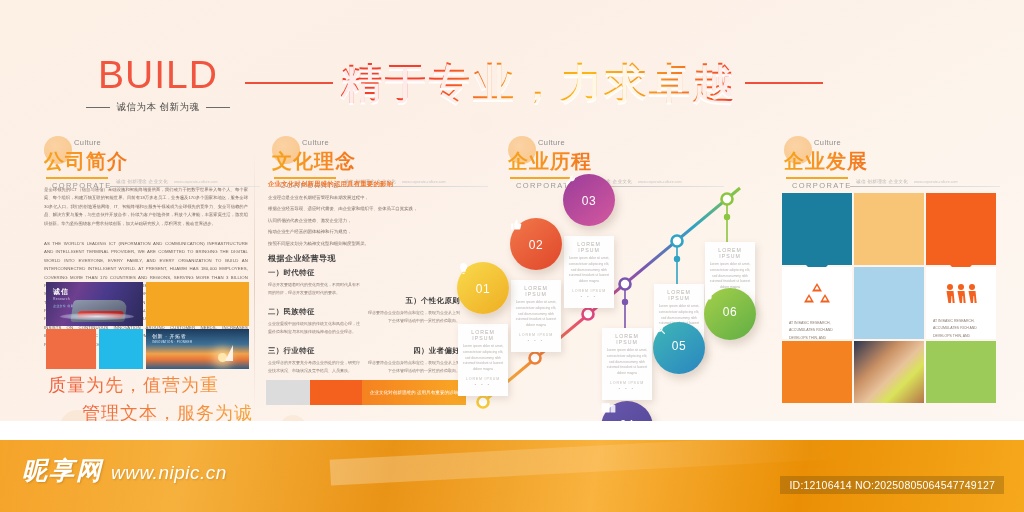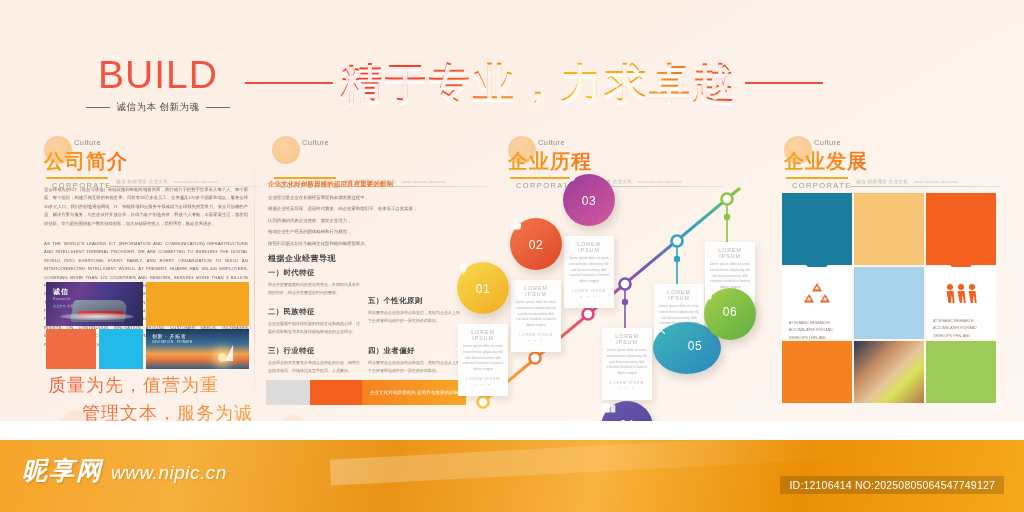--- a/index.html
+++ b/index.html
@@ -87,21 +87,21 @@
   
   #c2head{position:absolute;left:268px;top:180px;width:190px;font-size:6.4px;font-weight:bold;
     color:#f2762a;letter-spacing:.2px;}
   #c2body{position:absolute;left:268px;top:192px;width:190px;font-size:4.4px;line-height:2.6;color:#7a6a62;}
   #c2sub{position:absolute;left:268px;top:253px;font-size:8px;font-weight:bold;color:#3d3d3d;letter-spacing:.5px;}
   .featcol{position:absolute;width:92px;}
   .feat{margin-bottom:11px;}
   .feat .ft{font-size:7.4px;font-weight:bold;color:#3d3d3d;letter-spacing:.4px;margin-bottom:3px;}
   .feat .fb{font-size:4px;line-height:1.9;color:#8a7a70;}
   #featL{left:268px;top:268px;}
-  #featR{left:368px;top:296px;}
+  #featR{left:368px;top:296px;text-align:right;}
 
   #c2bar{position:absolute;left:266px;top:380px;width:200px;height:25px;display:flex;}
   #c2bar .seg1{width:44px;background:#dcdcdc;}
   #c2bar .seg2{width:52px;background:#f4601d;}
   #c2bar .seg3{flex:1;background:linear-gradient(90deg,#f58220,#f9a825);
     display:flex;align-items:center;justify-content:center;color:#fff;font-size:4.6px;
     line-height:1.6;text-align:center;padding:0 4px;box-sizing:border-box;}
 
   
   #tl{position:absolute;left:455px;top:180px;width:300px;height:245px;}
@@ -174,20 +174,21 @@
     <span class="under"></span>
     <span class="corp">CORPORATE</span>
     <span class="tail"></span>
     <span class="tailtx">诚信 创新理念 企业文化</span>
     <span class="tailtx2">www.corporate-culture.com</span>
   </div>
 
   <div class="sec" style="left:272px;top:140px;">
     <span class="blob"></span>
     <span class="culture">Culture</span>
+    <div class="cn">文化理念</div>
     <span class="under"></span>
     <span class="corp">CORPORATE</span>
     <span class="tail"></span>
     <span class="tailtx">诚信 创新理念 企业文化</span>
     <span class="tailtx2">www.corporate-culture.com</span>
   </div>
 
   <div class="sec" style="left:508px;top:140px;">
     <span class="blob"></span>
     <span class="culture">Culture</span>
@@ -376,21 +377,21 @@
     </div>
     <div class="node" style="left:146px;top:178px;width:52px;height:52px;background:linear-gradient(140deg,#6a58ad,#4f4494);margin-top:43px;">
       <span class="num" style="margin-top:-2px;margin-bottom:2px;">04</span>
       <span class="ico">
         <svg width="15" height="13" viewBox="0 0 24 20" fill="#fff">
             <rect x="1" y="3" width="13" height="15" rx="1"></rect>
             <rect x="15" y="6" width="8" height="12" rx="1" opacity=".85"></rect>
           </svg>
       </span>
     </div>
-    <div class="node" style="left:198px;top:142px;width:52px;height:52px;background:linear-gradient(140deg,#3fb7b7,#2a86c0);padding-left:16px;">
+    <div class="node" style="left:198px;top:142px;width:52px;height:52px;background:linear-gradient(140deg,#3fb7b7,#2a86c0);">
       <span class="num" style="margin-top:-2px;margin-bottom:2px;">05</span>
       <span class="ico">
         <svg width="13" height="13" viewBox="0 0 24 24" fill="none" stroke="#fff" stroke-width="2.4">
             <circle cx="10.5" cy="10.5" r="6.5"></circle>
             <line x1="15.5" y1="15.5" x2="21" y2="21" stroke-linecap="round"></line>
           </svg>
       </span>
     </div>
     <div class="node" style="left:249px;top:108px;width:52px;height:52px;background:linear-gradient(140deg,#a5d04a,#60ae45);">
       <span class="num" style="margin-top:-2px;margin-bottom:2px;">06</span>

